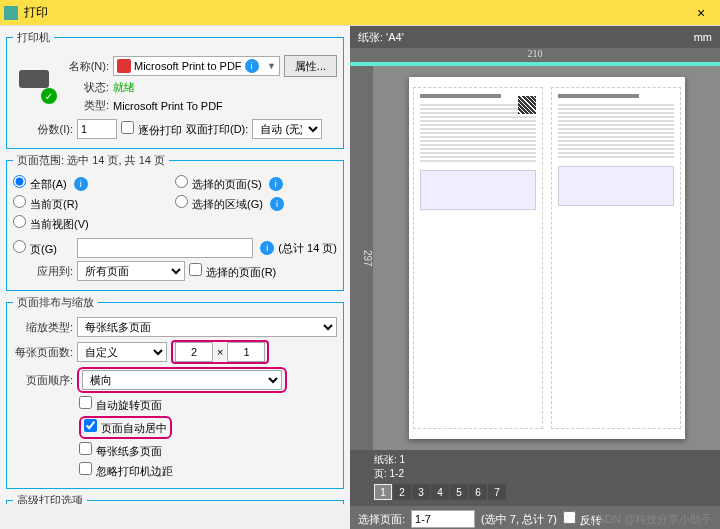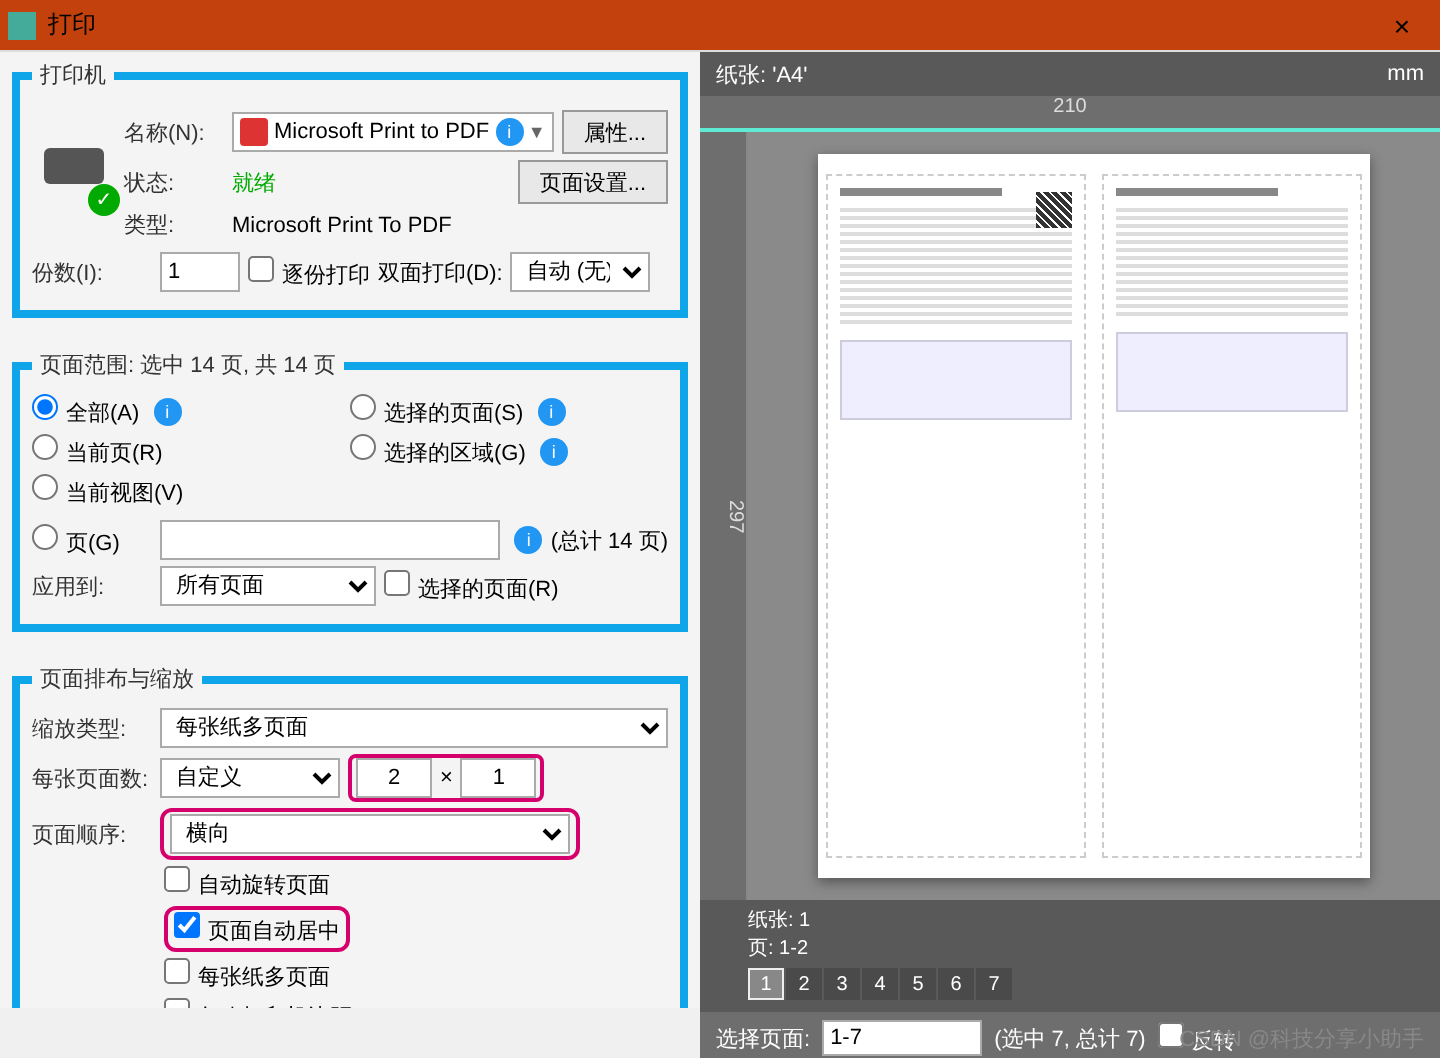--- a/index.html
+++ b/index.html
@@ -1,44 +1,44 @@
 <!DOCTYPE html>
 <html><head>
 <meta charset="utf-8">
 <style>
 * { box-sizing: border-box; margin: 0; padding: 0; }
 body { font-family: "Microsoft YaHei", Arial, sans-serif; font-size: 11px; background: #f0f0f0; width: 720px; height: 529px; overflow: hidden; position: relative; }
-.titlebar { height: 26px; background: #c2410c; border-bottom: 1px solid #ddd; display: flex; align-items: center; padding: 0 4px; }
+.titlebar { height: 26px; background: #fde047; border-bottom: 1px solid #ddd; display: flex; align-items: center; padding: 0 4px; }
 .titlebar .icon { width: 14px; height: 14px; background: #4a9; margin-right: 6px; }
 .titlebar .title { flex: 1; font-size: 12px; }
 .titlebar .close { width: 30px; text-align: center; cursor: pointer; font-size: 14px; }
 .main { display: flex; height: 478px; }
 .left { width: 350px; background: #f4f4f4; padding: 4px 6px; overflow: hidden; }
 .right { flex: 1; background: #6e6e6e; position: relative; color: #fff; }
-fieldset { border: 4px solid #0ea5e9; margin-bottom: 16px; padding: 4px 6px 6px; background: #f4f4f4; }
+fieldset { border: 1px solid #0ea5e9; margin-bottom: 4px; padding: 4px 6px 6px; background: #f4f4f4; }
 legend { font-size: 11px; padding: 0 4px; color: #333; }
 .row { display: flex; align-items: center; margin: 3px 0; gap: 4px; }
-.lbl { font-size: 11px; color: #333; }
+.lbl { text-align: right; font-size: 11px; color: #333; }
 .lbl-60 { width: 60px; }
 .lbl-50 { width: 50px; }
 select, input[type=text] { height: 20px; border: 1px solid #aaa; background: #fff; font-size: 11px; padding: 0 3px; }
 .btn { height: 22px; border: 1px solid #999; background: #e8e8e8; padding: 0 10px; font-size: 11px; cursor: pointer; }
 .printer-select { flex: 1; display: flex; align-items: center; border: 1px solid #aaa; background: #fff; height: 20px; padding: 0 3px; }
 .pdf-ico { width: 14px; height: 14px; background: #d33; border-radius: 2px; margin-right: 3px; display: inline-block; }
 .info-ico { width: 14px; height: 14px; border-radius: 50%; background: #2196f3; color: #fff; font-size: 9px; display: inline-flex; align-items: center; justify-content: center; margin-left: 3px; }
 .chev { margin-left: auto; color: #666; font-size: 9px; }
 .printer-img { width: 42px; height: 36px; position: relative; }
 .printer-img::before { content: ""; position: absolute; top: 4px; left: 6px; width: 30px; height: 18px; background: #555; border-radius: 3px; }
 .printer-img::after { content: "✓"; position: absolute; bottom: -2px; right: -2px; width: 16px; height: 16px; background: #0a0; border-radius: 50%; color: #fff; font-size: 10px; display: flex; align-items: center; justify-content: center; }
 .status { color: #0a0; }
 input[type=radio], input[type=checkbox] { margin-right: 4px; }
 .highlight-box { border: 2px solid #d6006c; border-radius: 6px; padding: 1px 3px; display: inline-flex; align-items: center; }
 .highlight-box-sm { border: 2px solid #d6006c; border-radius: 4px; padding: 0 2px; display: inline-flex; align-items: center; gap: 4px; }
 .hdr-bar { background: #595959; height: 22px; display: flex; align-items: center; padding: 0 8px; font-size: 11px; }
-.ruler { background: #6e6e6e; height: 18px; text-align: center; font-size: 10px; color: #ddd; position: relative; border-bottom: 2px solid #5eead4; }
+.ruler { background: #6e6e6e; height: 18px; text-align: center; font-size: 10px; color: #ddd; position: relative; border-bottom: 4px solid #5eead4; font-family: Liberation Serif, serif; }
 .ruler-v { writing-mode: vertical-rl; width: 24px; background: #6e6e6e; text-align: center; font-size: 10px; color: #ddd; border-right: 1px solid #888; }
 .preview-wrap { display: flex; height: 384px; }
 .preview-area { flex: 1; display: flex; align-items: center; justify-content: center; background: #8a8a8a; }
 .page-preview { width: 276px; height: 362px; background: #fff; box-shadow: 0 2px 6px rgba(0,0,0,0.4); display: flex; }
 .mini-page { flex: 1; border: 1px dashed #ccc; margin: 10px 4px; padding: 6px; position: relative; }
 .mini-line { height: 2px; background: #ddd; margin: 2px 0; }
 .mini-title { height: 4px; background: #888; margin-bottom: 6px; width: 70%; }
 .qr { width: 18px; height: 18px; background: repeating-linear-gradient(45deg,#333,#333 2px,#fff 2px,#fff 3px); position: absolute; top: 8px; right: 6px; }
 .mini-diag { height: 40px; margin-top: 8px; background: linear-gradient(#eef,#eef); border: 1px solid #ccd; }
 .bot-bar { background: #595959; padding: 3px 24px; font-size: 10px; }
@@ -73,21 +73,20 @@
               <span>Microsoft Print to PDF</span>
               <span class="info-ico">i</span>
               <span class="chev">▼</span>
             </div>
             <button class="btn">属性...</button>
           </div>
           <div class="row">
             <span class="lbl lbl-50">状态:</span>
             <span class="status">就绪</span>
             <span style="flex:1"></span>
-            <button class="btn">页面设置...</button>
           </div>
           <div class="row">
             <span class="lbl lbl-50">类型:</span>
             <span>Microsoft Print To PDF</span>
           </div>
         </div>
       </div>
       <div class="row">
         <span class="lbl lbl-60">份数(I):</span>
         <input type="text" style="width: 40px;" value="1">
@@ -241,21 +240,21 @@
         <span>2</span>
         <span>3</span>
         <span>4</span>
         <span>5</span>
         <span>6</span>
         <span>7</span>
       </div>
     </div>
     <div class="bot-controls">
       <span>选择页面:</span>
-      <input type="text" style="width: 80px;" value="1-7">
+      <input type="text" style="width: 64px;" value="1-7">
       <span>(选中 7, 总计 7)</span>
       <label><input type="checkbox" style=""><span>反转</span></label>
     </div>
 
   </div>
 </div>
 
 <div class="footer">CSDN @科技分享小助手</div>
 
 </body></html>

